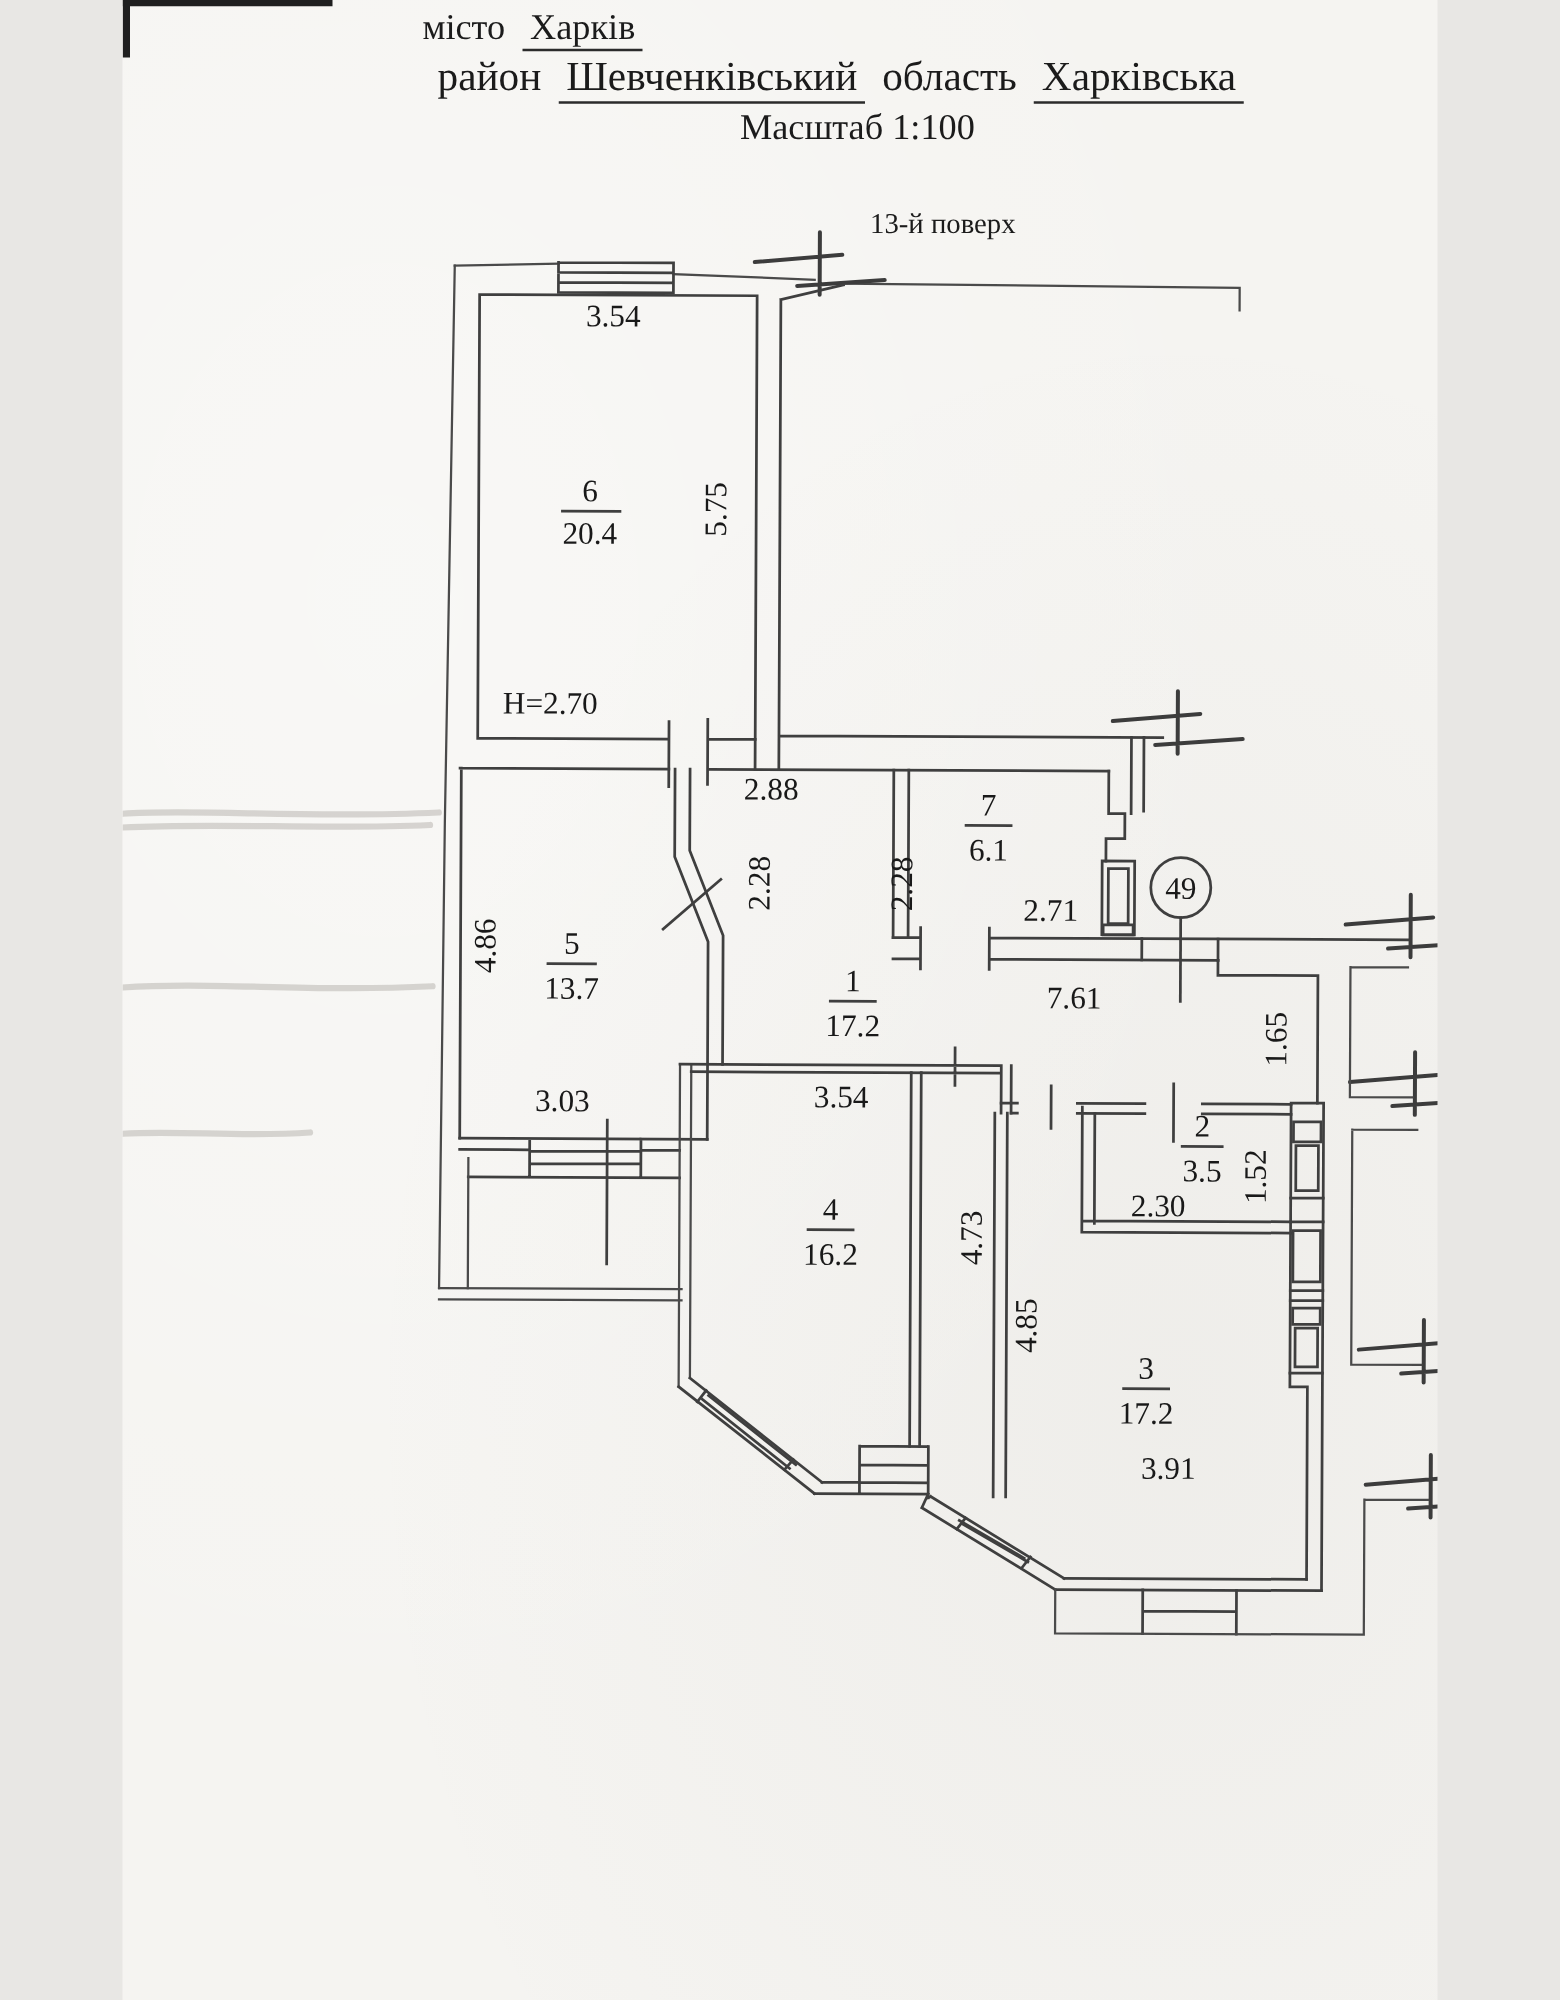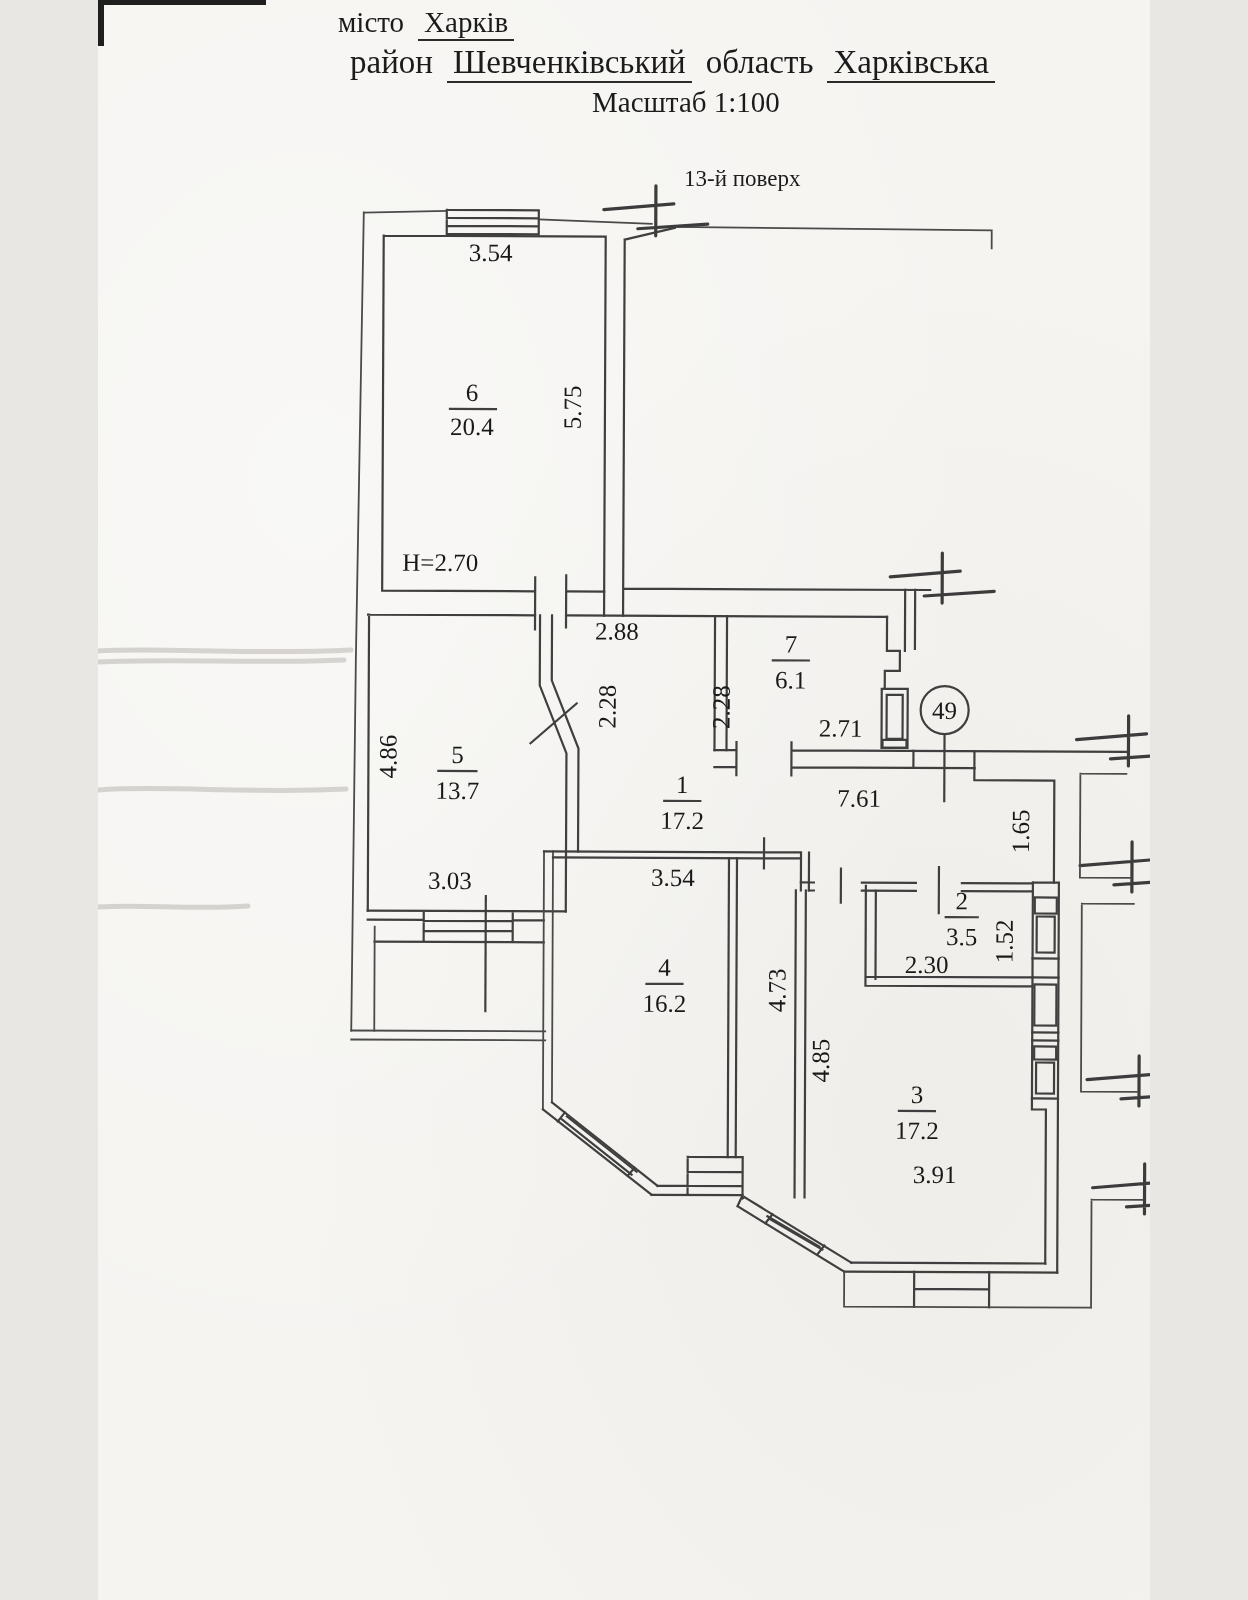--- a/index.html
+++ b/index.html
@@ -12,21 +12,21 @@
     overflow:hidden;
     font-family:"Liberation Serif","DejaVu Serif",serif;
     color:#1b1b1b;
   }
   .hdr{position:absolute;left:0;top:0;width:100%;}
   .hline1{position:absolute;left:240px;top:6px;font-size:29px;white-space:nowrap;}
   .hline2{position:absolute;left:252px;top:44px;font-size:33px;white-space:nowrap;}
   .hword{margin-right:14px;}
   .uval{border-bottom:2px solid #2b2b2b;padding:0 6px 1px 6px;margin-right:14px;}
   .hscale{position:absolute;left:462px;top:86px;font-size:29px;white-space:nowrap;margin-left:32px;}
-  .hfloor{position:absolute;left:586px;top:166px;font-size:23px;white-space:nowrap;}
+  .hfloor{position:absolute;left:598px;top:166px;font-size:23px;white-space:nowrap;}
   svg.plan{position:absolute;left:0;top:0;}
   .w{stroke:#3f3f3f;stroke-width:2.2;fill:none;stroke-linecap:square;}
   .wt{stroke:#4a4a4a;stroke-width:1.8;fill:none;stroke-linecap:square;}
   .brk{stroke:#3c3c3c;stroke-width:3.2;fill:none;stroke-linecap:round;}
   .dim{font-family:"Liberation Serif","DejaVu Serif",serif;font-size:25px;fill:#191919;}
   .mid{text-anchor:middle;}
   .streak{stroke:#b9b6b0;stroke-width:5;fill:none;opacity:.55;stroke-linecap:round;}
   .artifact{fill:#1f1f1f;}
 </style>
 </head>

